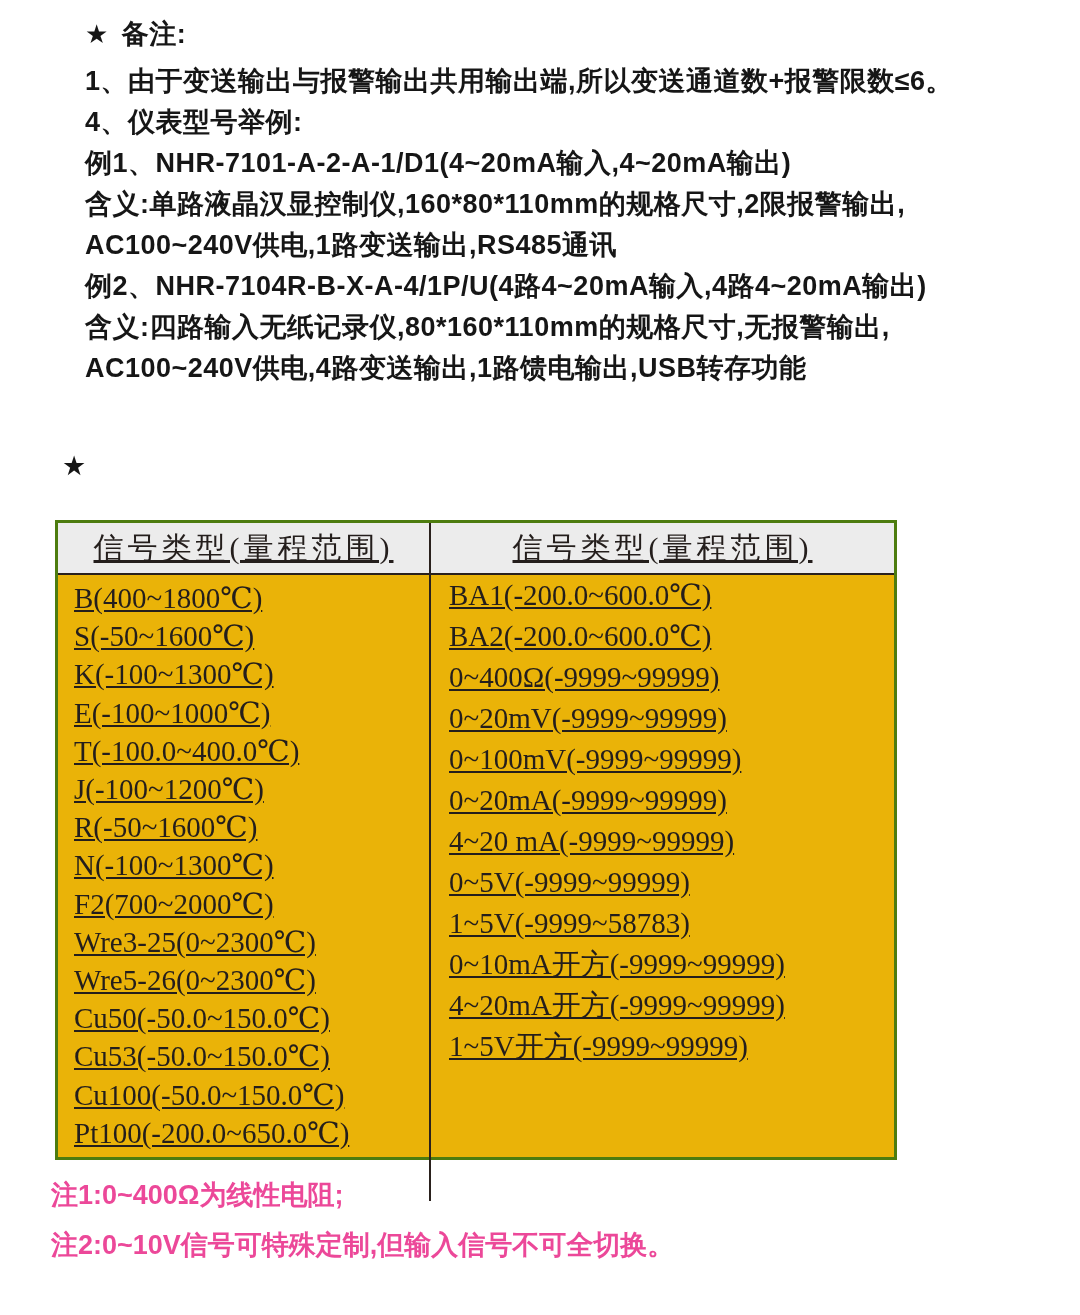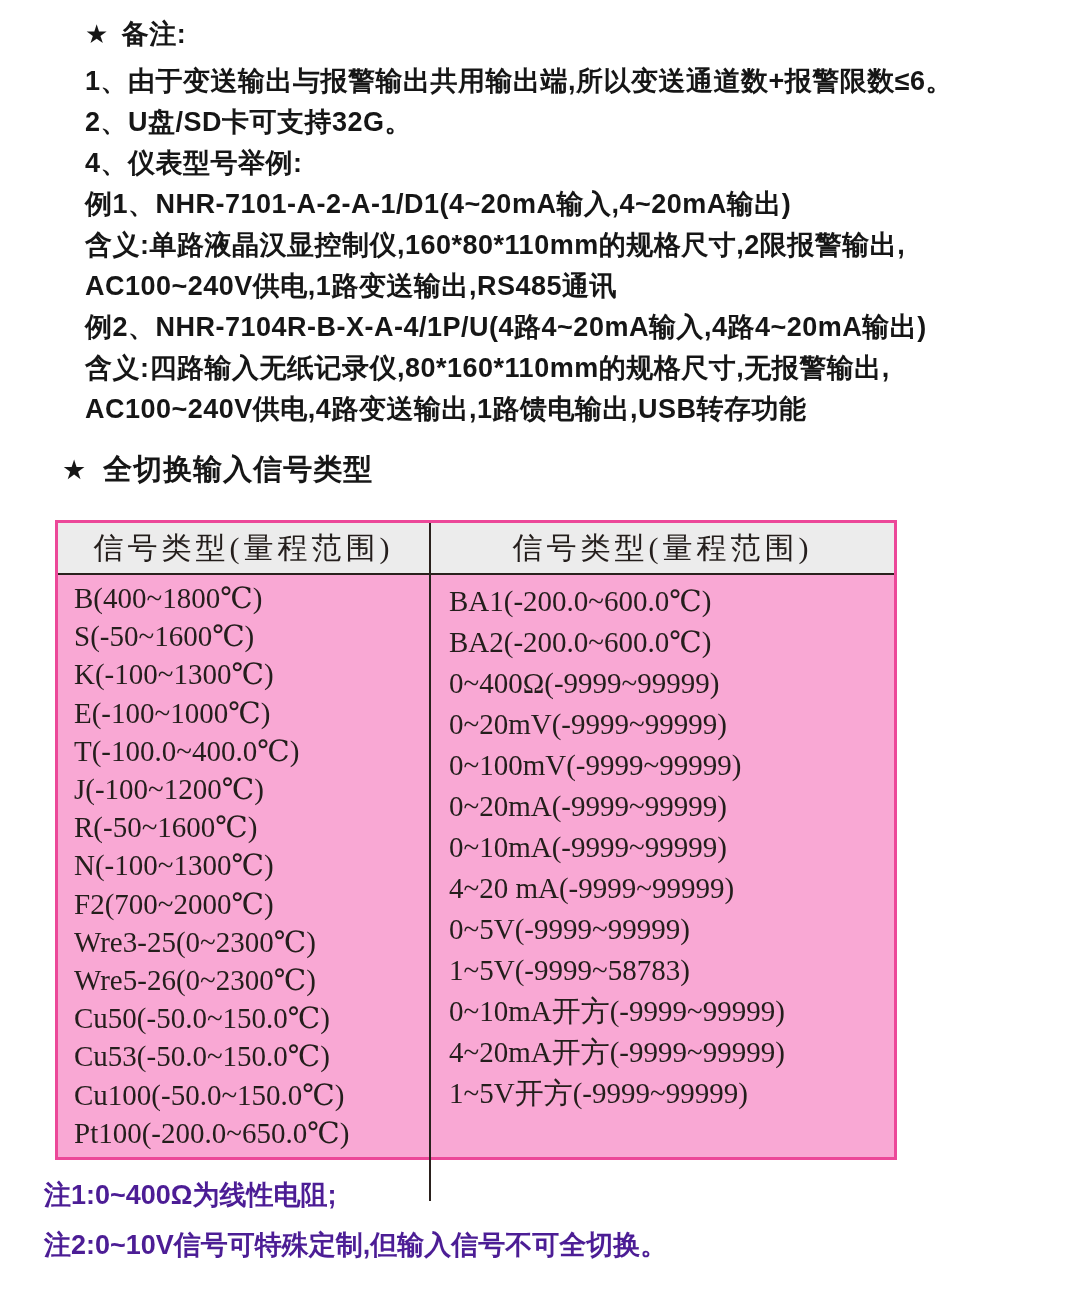--- a/index.html
+++ b/index.html
@@ -25,71 +25,70 @@
     position:absolute; left:62px; top:450px;
     font-size:29px; font-weight:600; letter-spacing:1px;
     display:flex; align-items:center; color:#161616;
   }
   .section-title .star { margin-right:16px; font-size:27px; }
   
   .sig-table {
     position:absolute; left:55px; top:520px;
     width:842px; height:640px;
     box-sizing:border-box;
-    border:3px solid #ec4899;
+    border:3px solid #4d7c0f;
     font-family:"Liberation Serif", "DejaVu Serif", serif;
     color:#241e1c;
-    background:#f9a8d4;
+    background:#eab308;
+    text-decoration:underline;
   }
   .thead { display:flex; height:52px; background:#ececec; border-bottom:2px solid #2a211d; box-sizing:border-box; }
   .th {
     display:flex; align-items:center; justify-content:center;
     font-size:30px; letter-spacing:4px; font-weight:500; white-space:nowrap;
   }
   .th.left  { width:373px; border-right:2px solid #2a211d; box-sizing:border-box; }
   .th.right { flex:1; }
   .tbody { display:flex; height:626px;justify-content:center; }
   .col { box-sizing:border-box; overflow:hidden; }
   .col.left  { width:373px; border-right:2px solid #2a211d; padding:4px 0 0 16px; }
-  .col.right { flex:1; padding:6px 0 0 18px; }
+  .col.right { flex:1; padding:0 0 0 18px; }
   .col.left  .row { font-size:29px; line-height:38.2px; white-space:nowrap; }
   .col.right .row { font-size:29px; line-height:41px;   white-space:nowrap; }
   
   .footnotes {
-    position:absolute; left:44px; top:1170px;
+    position:absolute; left:51px; top:1170px;
     font-size:27px; font-weight:600; line-height:50px;
-    white-space:nowrap; color:#4c1d95;
+    white-space:nowrap; color:#ec4899;
   }
 </style>
 </head>
 <body>
 
 <div class="page">
 
   <div class="notes">
     <div class="note-header">
       <span class="star">★</span>
       <span>备注:</span>
     </div>
     <div>
         <div class="note-line">1、由于变送输出与报警输出共用输出端,所以变送通道数+报警限数≤6。</div>
-        <div class="note-line">2、U盘/SD卡可支持32G。</div>
         <div class="note-line">4、仪表型号举例:</div>
         <div class="note-line">例1、NHR-7101-A-2-A-1/D1(4~20mA输入,4~20mA输出)</div>
         <div class="note-line">含义:单路液晶汉显控制仪,160*80*110mm的规格尺寸,2限报警输出,</div>
         <div class="note-line">AC100~240V供电,1路变送输出,RS485通讯</div>
         <div class="note-line">例2、NHR-7104R-B-X-A-4/1P/U(4路4~20mA输入,4路4~20mA输出)</div>
         <div class="note-line">含义:四路输入无纸记录仪,80*160*110mm的规格尺寸,无报警输出,</div>
         <div class="note-line">AC100~240V供电,4路变送输出,1路馈电输出,USB转存功能</div>
       </div>
   </div>
 
   <div class="section-title">
     <span class="star">★</span>
-    <span>全切换输入信号类型</span>
   </div>
 
   <div class="sig-table">
     <div class="thead">
       <div class="th left">信号类型(量程范围)</div>
       <div class="th right">信号类型(量程范围)</div>
     </div>
     <div class="tbody">
       <div class="col left">
           <div class="row">B(400~1800℃)</div>
@@ -108,21 +107,20 @@
           <div class="row">Cu100(-50.0~150.0℃)</div>
           <div class="row">Pt100(-200.0~650.0℃)</div>
         </div>
       <div class="col right">
           <div class="row">BA1(-200.0~600.0℃)</div>
           <div class="row">BA2(-200.0~600.0℃)</div>
           <div class="row">0~400Ω(-9999~99999)</div>
           <div class="row">0~20mV(-9999~99999)</div>
           <div class="row">0~100mV(-9999~99999)</div>
           <div class="row">0~20mA(-9999~99999)</div>
-          <div class="row">0~10mA(-9999~99999)</div>
           <div class="row">4~20 mA(-9999~99999)</div>
           <div class="row">0~5V(-9999~99999)</div>
           <div class="row">1~5V(-9999~58783)</div>
           <div class="row">0~10mA开方(-9999~99999)</div>
           <div class="row">4~20mA开方(-9999~99999)</div>
           <div class="row">1~5V开方(-9999~99999)</div>
         </div>
     </div>
   </div>
 

